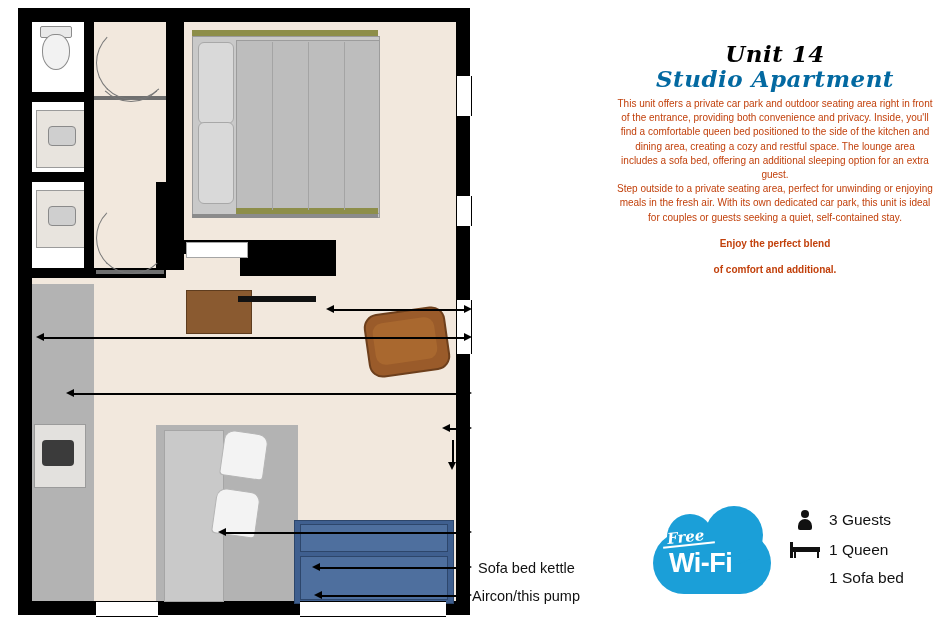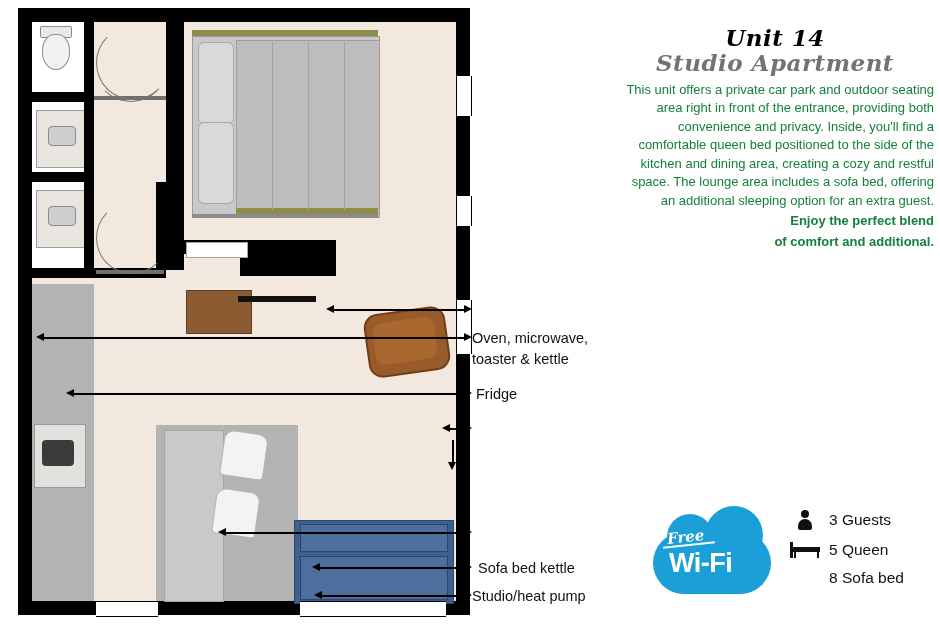--- a/index.html
+++ b/index.html
@@ -208,35 +208,35 @@
     font-size: 23px;
     color: #000;
     letter-spacing: 0.5px;
   }
   .unit-subtitle {
     text-align: center;
     font-family: "DejaVu Serif", serif;
     font-style: italic;
     font-weight: bold;
     font-size: 23px;
-    color: #737373;
+    color: #0369a1;
     margin-top: -2px;
     letter-spacing: 0.5px;
   }
   .desc {
-    text-align: right;
-    font-size: 13px;
+    text-align: center;
+    font-size: 10px;
     line-height: 1.42;
-    color: #15803d;
+    color: #c2410c;
     margin-top: 3px;
   }
   .desc p { margin: 0; }
   .desc .bold {
     font-weight: bold;
-    margin-top: 2px;
+    margin-top: 12px;
   }
 
   
   #wifi {
     position: absolute;
     left: 43px;
     top: 522px;
     width: 120px;
     height: 78px;
   }
@@ -451,54 +451,52 @@
     <div class="window-v" style="left:456px; top:300px; width:14px; height:54px;"></div>
   </div>
 
   <div class="arrow-head-left" style="left:326px; top:305px;"></div>
   <div class="arrow-line" style="left:334px; top:309px; width:132px;"></div>
   <div class="arrow-head-right" style="left:464px; top:305px;"></div>
 
   <div class="arrow-head-left" style="left:36px; top:333px;"></div>
   <div class="arrow-line" style="left:44px; top:337px; width:422px;"></div>
   <div class="arrow-head-right" style="left:464px; top:333px;"></div>
-  <div class="anno" style="left:472px; top:328px; width:160px;">Oven, microwave,
-toaster &amp; kettle</div>
 
   <div class="arrow-head-left" style="left:66px; top:389px;"></div>
   <div class="arrow-line" style="left:74px; top:393px; width:392px;"></div>
   <div class="arrow-head-right" style="left:464px; top:389px;"></div>
-  <div class="anno" style="left:476px; top:384px; width:140px;">Fridge</div>
 
   <div class="arrow-head-left" style="left:442px; top:424px;"></div>
   <div class="arrow-line" style="left:450px; top:428px; width:16px;"></div>
   <div class="arrow-head-right" style="left:464px; top:424px;"></div>
   <div class="arrow-v" style="left:452px; top:440px; height:24px;"></div>
   <div class="arrow-head-down" style="left:448px; top:462px;"></div>
 
   <div class="arrow-head-left" style="left:218px; top:528px;"></div>
   <div class="arrow-line" style="left:226px; top:532px; width:240px;"></div>
   <div class="arrow-head-right" style="left:464px; top:528px;"></div>
 
   <div class="arrow-head-left" style="left:312px; top:563px;"></div>
   <div class="arrow-line" style="left:320px; top:567px; width:146px;"></div>
   <div class="arrow-head-right" style="left:464px; top:563px;"></div>
   <div class="anno" style="left:478px; top:558px; width:160px;">Sofa bed kettle</div>
 
   <div class="arrow-head-left" style="left:314px; top:591px;"></div>
   <div class="arrow-line" style="left:322px; top:595px; width:144px;"></div>
   <div class="arrow-head-right" style="left:464px; top:591px;"></div>
-  <div class="anno" style="left:472px; top:586px; width:170px;">Studio/heat pump</div>
+  <div class="anno" style="left:472px; top:586px; width:170px;">Aircon/this pump</div>
 
   <div id="panel">
-    <div class="unit-title" style="margin-top:24px;">Unit 14</div>
+    <div class="unit-title" style="margin-top:40px;">Unit 14</div>
     <div class="unit-subtitle">Studio Apartment</div>
 
     <div class="desc" style="margin-top:5px; padding:0 6px;">
       <p>This unit offers a private car park and outdoor seating area right in front of the entrance, providing both convenience and privacy. Inside, you'll find a comfortable queen bed positioned to the side of the kitchen and dining area, creating a cozy and restful space. The lounge area includes a sofa bed, offering an additional sleeping option for an extra guest.</p>
+      <p>Step outside to a private seating area, perfect for unwinding or enjoying meals in the fresh air. With its own dedicated car park, this unit is ideal for couples or guests seeking a quiet, self-contained stay.</p>
       <p class="bold">Enjoy the perfect blend</p>
       <p class="bold">of comfort and additional.</p>
     </div>
 
     <div id="wifi">
       <div class="wifi-cloud"></div>
       <div class="wifi-free">Free</div>
       <div class="wifi-free-strike"></div>
       <div class="wifi-text">Wi-Fi</div>
     </div>
@@ -515,19 +513,19 @@
       </div>
       <div class="occ-row">
         <div class="occ-icon">
           <div class="bed-icon">
             <div class="headboard"></div>
             <div class="mattress"></div>
             <div class="leg" style="left:4px;"></div>
             <div class="leg" style="left:27px;"></div>
           </div>
         </div>
-        <div class="occ-label">5 Queen</div>
+        <div class="occ-label">1 Queen</div>
       </div>
-      <div class="occ-extra">8 Sofa bed</div>
+      <div class="occ-extra">1 Sofa bed</div>
     </div>
   </div>
 
 </div>
 
 </body></html>

